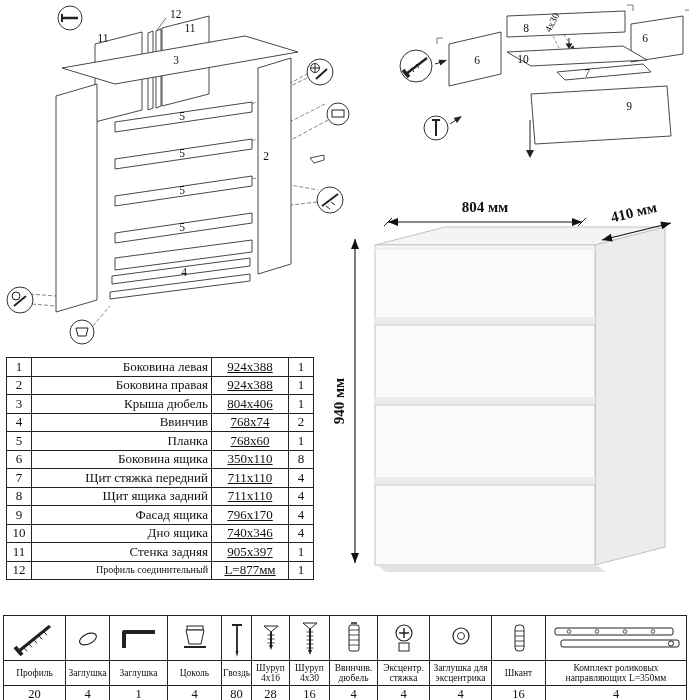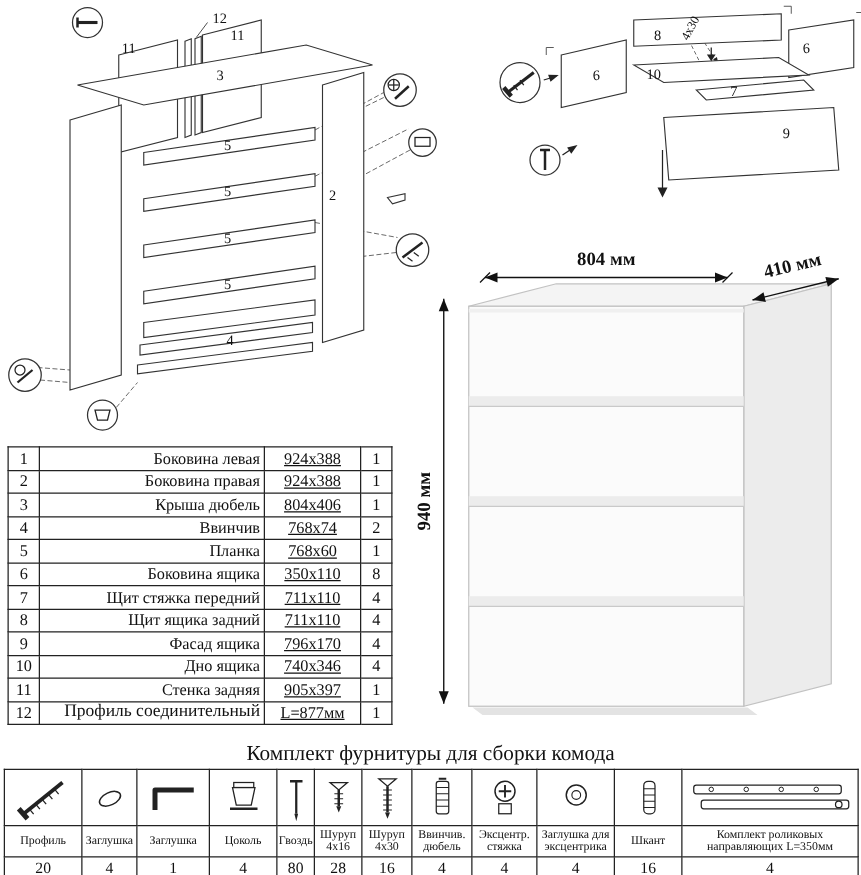--- a/index.html
+++ b/index.html
@@ -261,28 +261,27 @@
           <td class="c-qty">4</td>
         </tr>
       <tr>
           <td class="c-num">11</td>
           <td class="c-name">Стенка задняя</td>
           <td class="c-size">905x397</td>
           <td class="c-qty">1</td>
         </tr>
       <tr>
           <td class="c-num">12</td>
-          <td class="c-name" style="font-size:14px">Профиль соединительный</td>
+          <td class="c-name" style="font-size:10px">Профиль соединительный</td>
           <td class="c-size">L=877мм</td>
           <td class="c-qty">1</td>
         </tr>
     </tbody>
   </table>
 
-  <div class="hw-title">Комплект фурнитуры для сборки комода</div>
 
   <table class="hw">
     <colgroup>
       <col style="width:62px">
         <col style="width:44px">
         <col style="width:58px">
         <col style="width:54px">
       <col style="width:30px">
         <col style="width:38px">
         <col style="width:40px">

